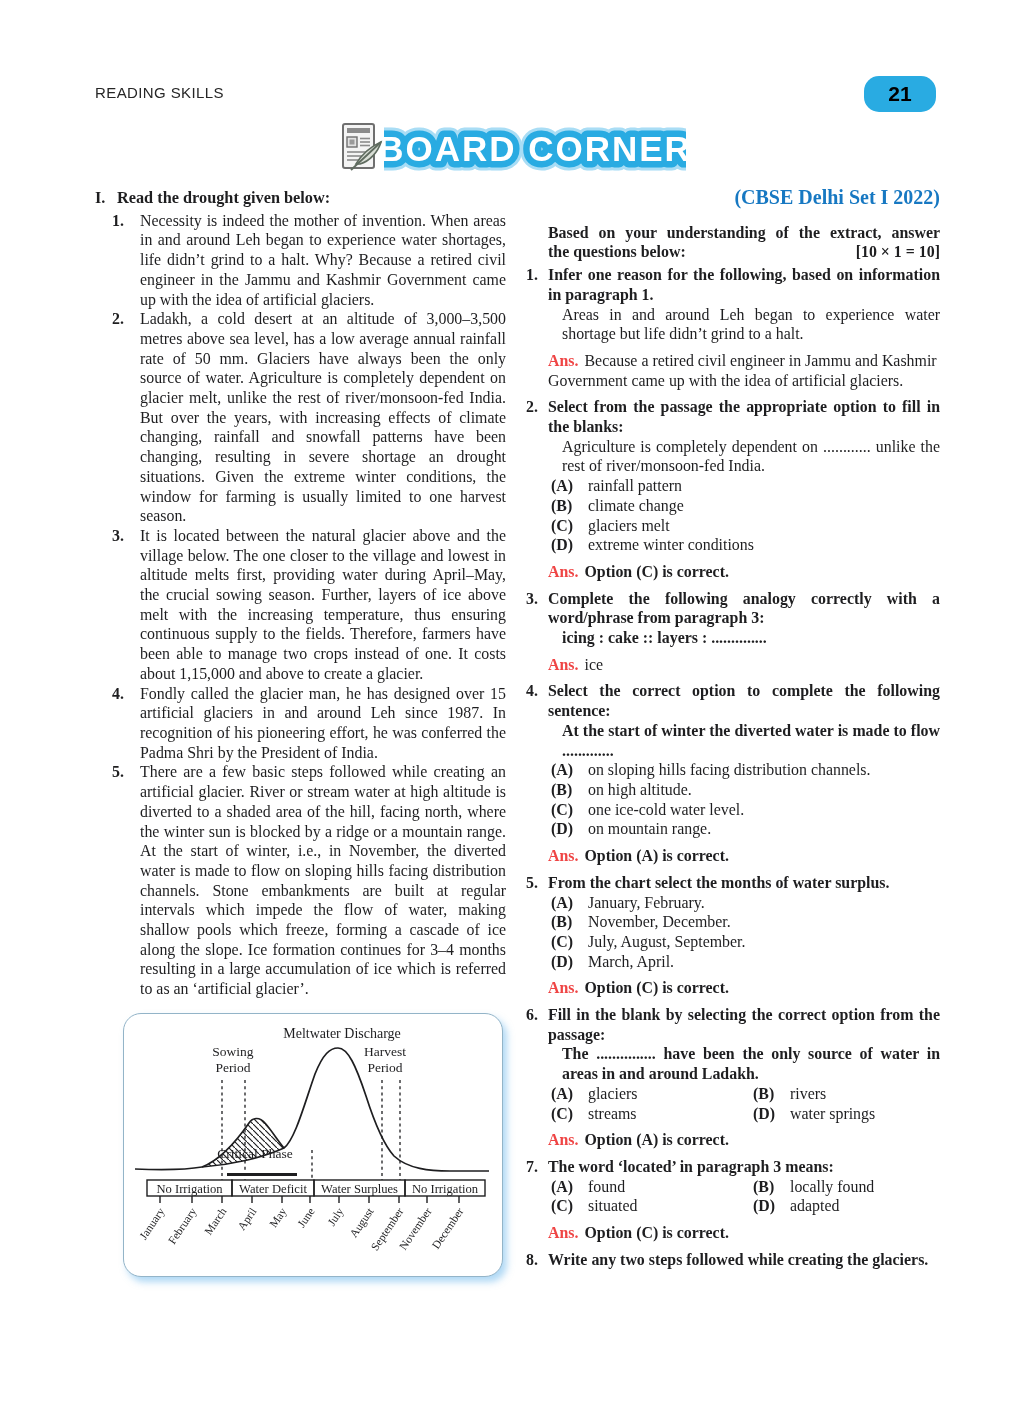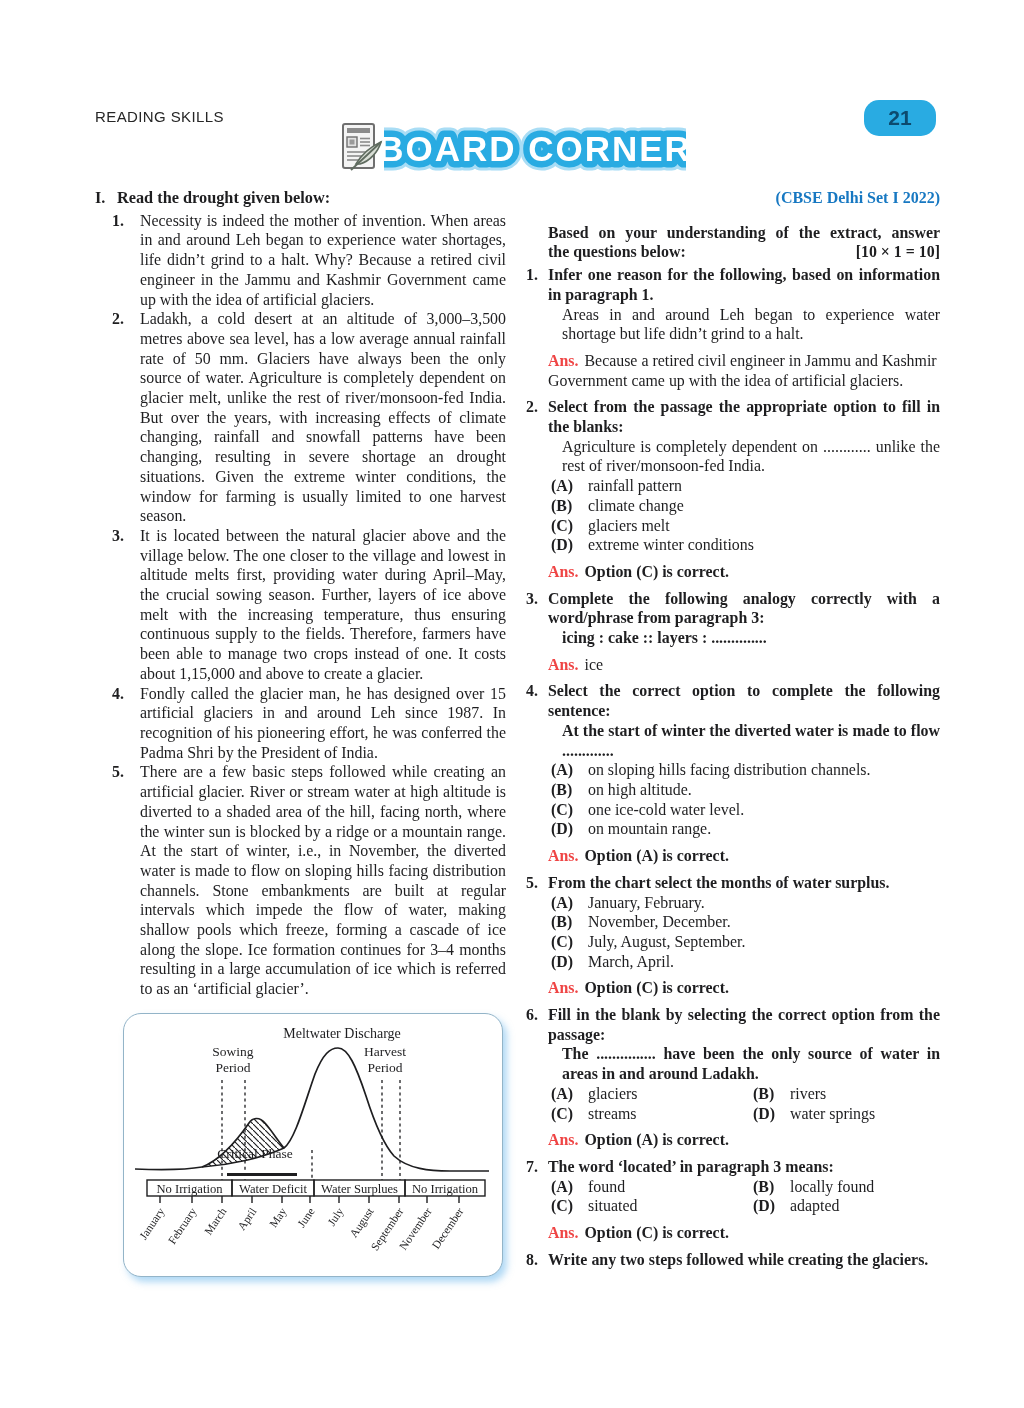--- a/index.html
+++ b/index.html
@@ -7,31 +7,31 @@
   .page {
     position: relative;
     width: 1024px; height: 1408px;
     background: #ffffff;
     font-family: "Liberation Serif", serif;
     color: #1e1e20;
     overflow: hidden;
   }
   
   .hdr {
-    position: absolute; top: 100px; left: 95px; right: 88px;
+    position: absolute; top: 76px; left: 95px; right: 88px;
     display: flex; justify-content: space-between; align-items: flex-start;
   }
   .section-label {
     font-family: "Liberation Sans", sans-serif;
     font-size: 15px; letter-spacing: .4px; color: #262626; padding-top: 8px;
   }
   .page-badge {
     width: 72px; height: 36px; background: #29ABE2; border-radius: 15px;
     display: flex; align-items: center; justify-content: center;
-    color: #0c4a6e; font-family: "Liberation Sans", sans-serif;
+    color: #000000; font-family: "Liberation Sans", sans-serif;
     font-weight: bold; font-size: 21px;
   }
   
   .title-row {
     position: absolute; top: 120px; left: 0; width: 100%;
     display: flex; justify-content: center; align-items: center; 
   }
   .wordart-text { font-family: "Liberation Sans", sans-serif; font-weight: bold;
     font-size: 35px; letter-spacing: 2px; }
   .wa-halo { stroke:#a9ddf5; stroke-width:19; stroke-linejoin:round; paint-order:stroke; fill:#a9ddf5; }
@@ -53,21 +53,21 @@
     margin: 14px 0 0 28px; width: 380px;
     background: #fff;
     border: 1.4px solid #93b4c8; border-radius: 18px;
     box-shadow: 4px 5px 7px rgba(100,180,235,.5);
     padding: 8px 3px 4px 3px;
     text-align: right;
   }
   .chart-box svg { display: block; }
   .c-serif { font-family: "Liberation Serif", serif; fill: #1e1e20; }
   
-  .source { text-align: right; font-weight: bold; font-size: 16px; color: #1778C2; margin-bottom: 15px; }
+  .source { text-align: right; font-weight: bold; font-size: 20px; color: #1778C2; margin-bottom: 15px; }
   .intro { margin-left: 22px; font-weight: bold; }
   .intro-l1 { text-align: justify; text-align-last: justify; }
   .intro-l2 { display: flex; justify-content: space-between; }
   .question { margin-top: 3px; }
   .q-head { display: flex; }
   .q-num { width: 22px; min-width: 22px; font-weight: bold; }
   .q-heading { flex: 1; font-weight: bold; text-align: justify; }
   .q-body { margin-left: 36px; text-align: justify; }
   .q-options { margin-left: 25px; }
   .opt { display: flex; }

